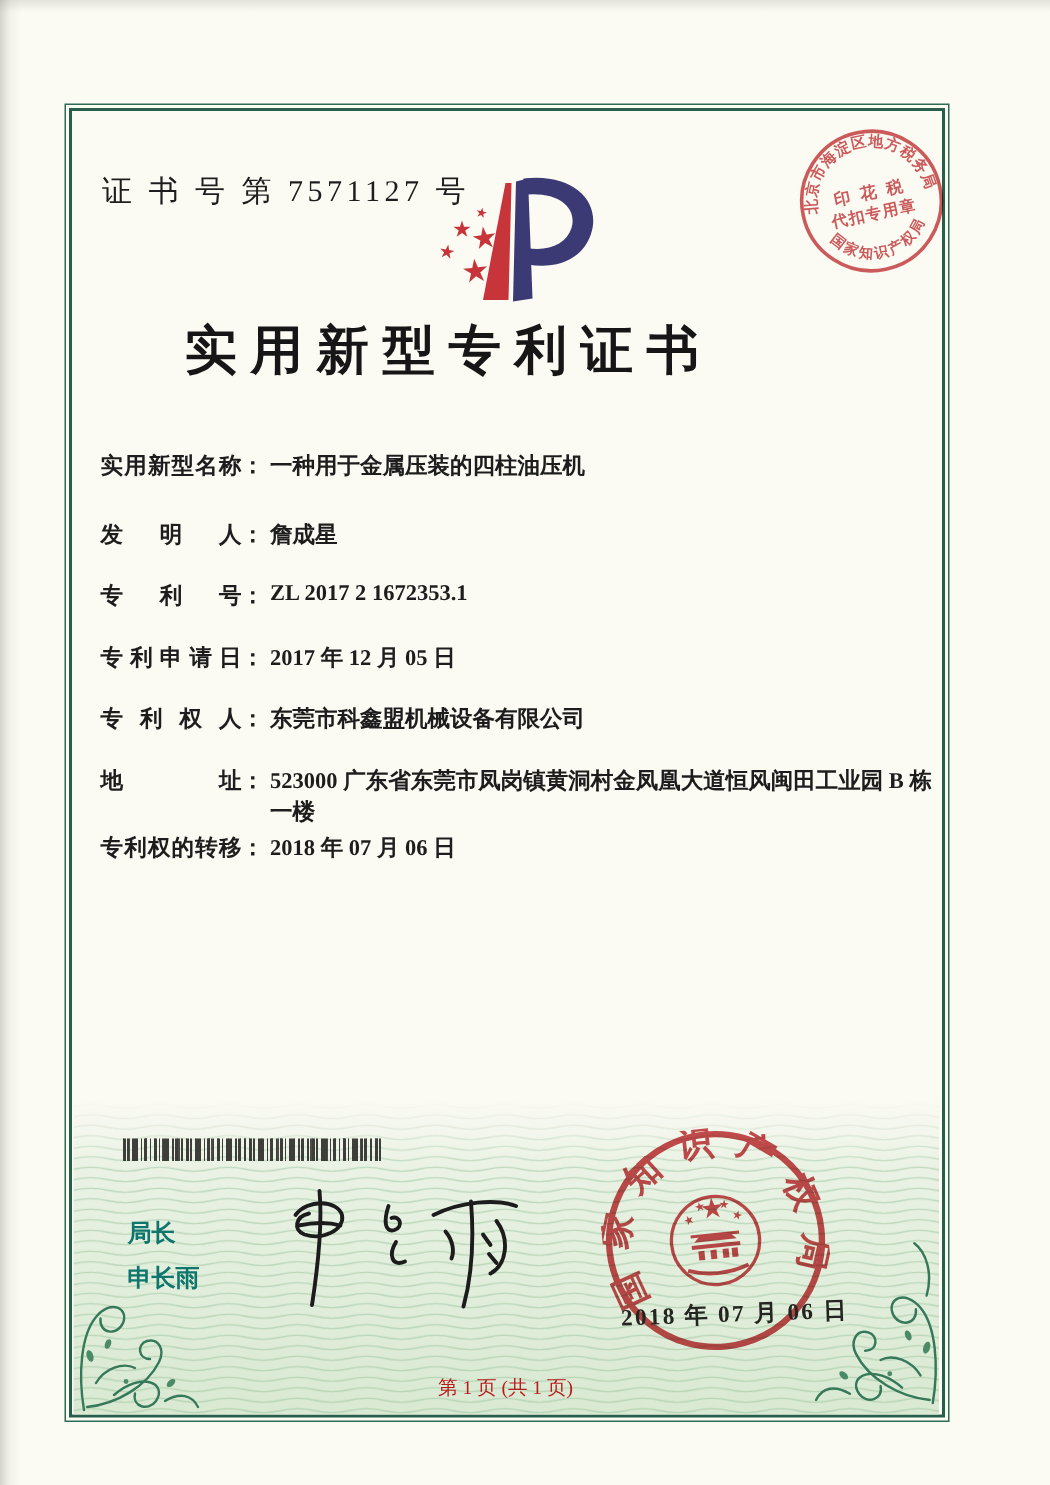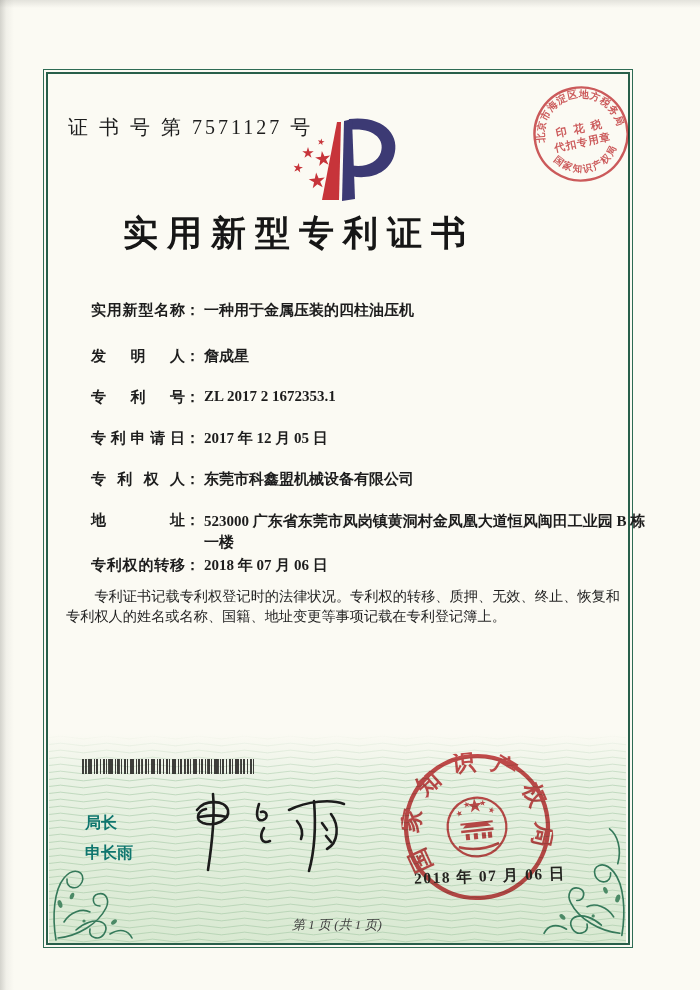--- a/index.html
+++ b/index.html
@@ -31,21 +31,21 @@
   .flourish-left{left:50px;top:826px;width:84px;height:116px;}
   .flourish-right{left:542px;top:814px;width:86px;height:128px;transform:scaleX(-1);}
 
   .cert-no{position:absolute;left:68px;top:114px;font-size:20px;letter-spacing:3px;font-weight:500;}
 
   .logo{position:absolute;left:275px;top:95px;width:160px;height:112px;}
 
   .title{position:absolute;left:43px;top:210px;width:512px;text-align:center;
     font-size:35px;font-weight:700;letter-spacing:9px;color:#161616;}
 
-  .field-row{position:absolute;left:67px;font-size:15px;font-weight:600;white-space:nowrap;margin-left:24px;}
+  .field-row{position:absolute;left:67px;font-size:15px;font-weight:600;white-space:nowrap;}
   .field-row .lbl{display:inline-block;width:94px;text-align:justify;text-align-last:justify;vertical-align:top;}
   .field-row .colon{display:inline-block;vertical-align:top;}
   .field-row .val{display:inline-block;margin-left:4px;vertical-align:top;}
   .field-row .val.wrap{white-space:normal;width:452px;line-height:21px;}
   .field-pair-right{position:absolute;left:353px;top:0;}
 
   .paras{position:absolute;left:66px;top:586px;width:554px;font-size:14.2px;line-height:20px;
     text-align:justify;color:#1f1f1f;}
   .paras p{margin:0;text-indent:2em;}
 
@@ -59,21 +59,21 @@
   .signature{position:absolute;left:185px;top:786px;width:175px;height:95px;}
 
   .stamp{position:absolute;mix-blend-mode:multiply;}
   .stamp-tax{left:531px;top:84px;width:100px;height:100px;transform:rotate(-12deg);opacity:.82;}
   .stamp-office{left:402px;top:752px;width:150px;height:150px;transform:rotate(-6deg);opacity:.9;}
   .stamp text{font-family:"Liberation Serif","DejaVu Serif",serif;fill:#c5383c;font-weight:700;}
 
   .stamp-date{position:absolute;left:414px;top:866px;font-size:15.5px;letter-spacing:1.5px;
     font-weight:600;color:#242420;transform:rotate(-2deg);}
 
-  .footer{position:absolute;left:43px;top:916px;width:588px;text-align:center;font-size:13px;color:#404040;font-style:italic;}
+  .footer{position:absolute;left:43px;top:916px;width:588px;text-align:center;font-size:13px;color:#b91c1c;}
 </style>
 </head>
 <body>
 
 <div class="paper-edge-left"></div>
 <div class="paper-edge-top"></div>
 
 <div class="frame-outer">
   <div class="frame-inner"></div>
 </div>
@@ -175,21 +175,20 @@
   <span class="lbl">专利权人</span><span class="colon">：</span><span class="val">东莞市科鑫盟机械设备有限公司</span>
 </div>
 <div class="field-row" style="top:511px">
   <span class="lbl">地址</span><span class="colon">：</span><span class="val wrap">523000 广东省东莞市凤岗镇黄洞村金凤凰大道恒风闽田工业园 B 栋一楼</span>
 </div>
 <div class="field-row" style="top:556px">
   <span class="lbl">专利权的转移</span><span class="colon">：</span><span class="val">2018 年 07 月 06 日</span>
 </div>
 
 <div class="paras">
-  <p>专利证书记载专利权登记时的法律状况。专利权的转移、质押、无效、终止、恢复和专利权人的姓名或名称、国籍、地址变更等事项记载在专利登记簿上。</p>
 </div>
 
 <div class="barcode"></div>
 
 <div class="sig-block">
   <div>局长</div>
   <div>申长雨</div>
 </div>
 
 <svg class="signature" viewBox="0 0 175 95" xmlns="http://www.w3.org/2000/svg">

